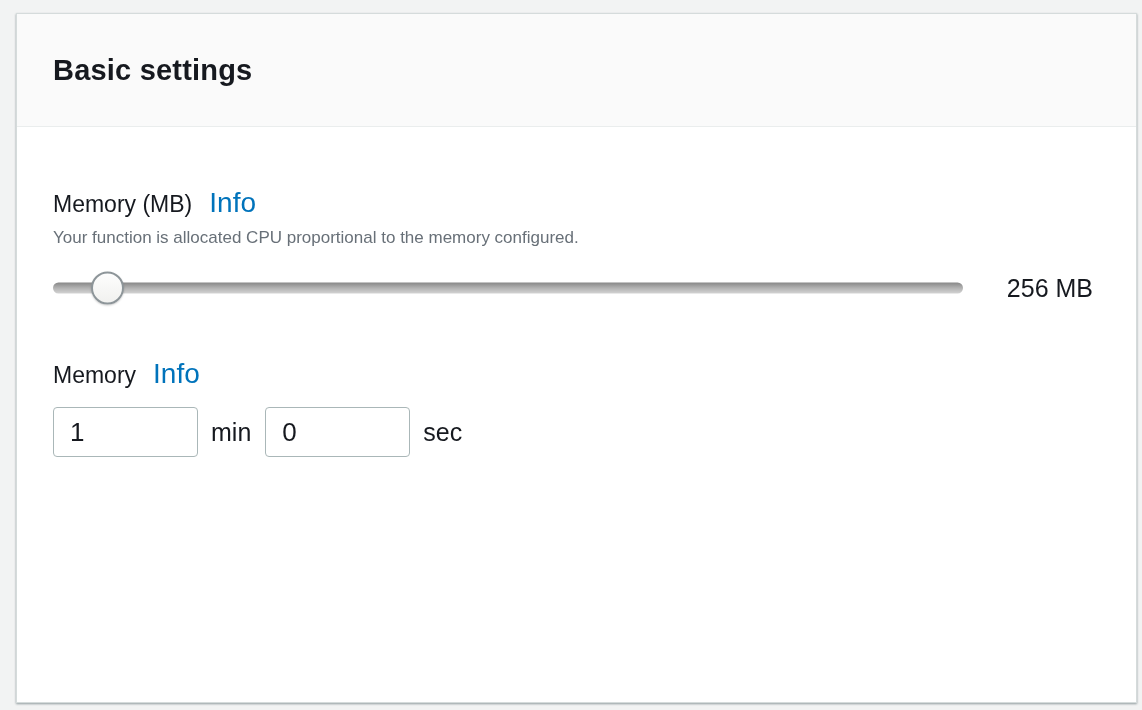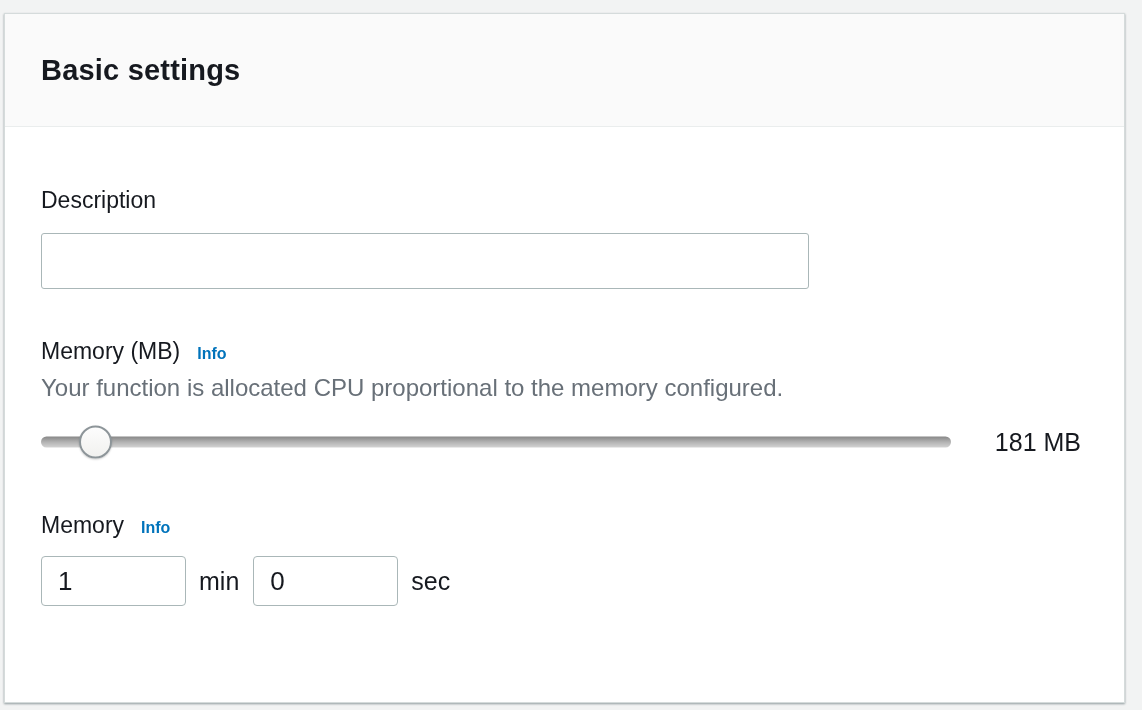--- a/index.html
+++ b/index.html
@@ -6,21 +6,21 @@
   html, body {
     margin: 0; padding: 0;
     width: 1142px; height: 710px;
     background: #f2f3f3;
     font-family: "Liberation Sans", "DejaVu Sans", sans-serif;
     color: #16191f;
     overflow: hidden;
   }
   .card {
     position: absolute;
-    left: 4px; top: 13px;
+    left: 16px; top: 13px;
     width: 1121px; height: 690px;
     background: #ffffff;
     border: 1px solid #d5dbdb;
     box-shadow: 0 1px 2px 0 rgba(0, 28, 36, 0.4);
   }
   .card-header {
     background: #fafafa;
     border-bottom: 1px solid #eaeded;
     height: 113px;
     padding: 0 36px;
@@ -41,30 +41,30 @@
   .label-row {
     display: flex;
     align-items: baseline;
   }
   .field-label {
     font-size: 23px;
     font-weight: 400;
     color: #16191f;
   }
   .info-link {
-    font-size: 16px;
-    font-weight: 700;
+    font-size: 28px;
+    font-weight: 400;
     color: #0073bb;
     margin-left: 17px;
     text-decoration: none;
     cursor: pointer;
   }
   .helper-text {
     margin-top: 9px;
-    font-size: 24px;
+    font-size: 17px;
     color: #687078;
   }
   .text-input {
     display: block;
     margin-top: 19px;
     width: 768px;
     height: 56px;
     border: 1px solid #aab7b8;
     border-radius: 3px;
     background: #ffffff;
@@ -143,39 +143,33 @@
 <body>
 
 <div class="card">
 
   <div class="card-header">
     <h2 class="card-title">Basic settings</h2>
   </div>
 
   <div class="card-body">
 
-    <div class="field">
-      <div class="label-row">
-        <span class="field-label">Description</span>
-      </div>
-      <input type="text" class="text-input" value="" style="">
-    </div>
 
     <div class="field">
       <div class="label-row">
         <span class="field-label">Memory (MB)</span>
         <a class="info-link">Info</a>
       </div>
       <div class="helper-text">Your function is allocated CPU proportional to the memory configured.</div>
       <div class="slider-row">
         <div class="slider">
           <div class="slider-track"></div>
           <div class="slider-handle"></div>
         </div>
-        <span class="slider-value">181 MB</span>
+        <span class="slider-value">256 MB</span>
       </div>
     </div>
 
     <div class="field">
       <div class="label-row">
         <span class="field-label">Memory</span>
         <a class="info-link">Info</a>
       </div>
       <div class="timeout-row">
         <input type="text" class="small-input" value="1" style="">

